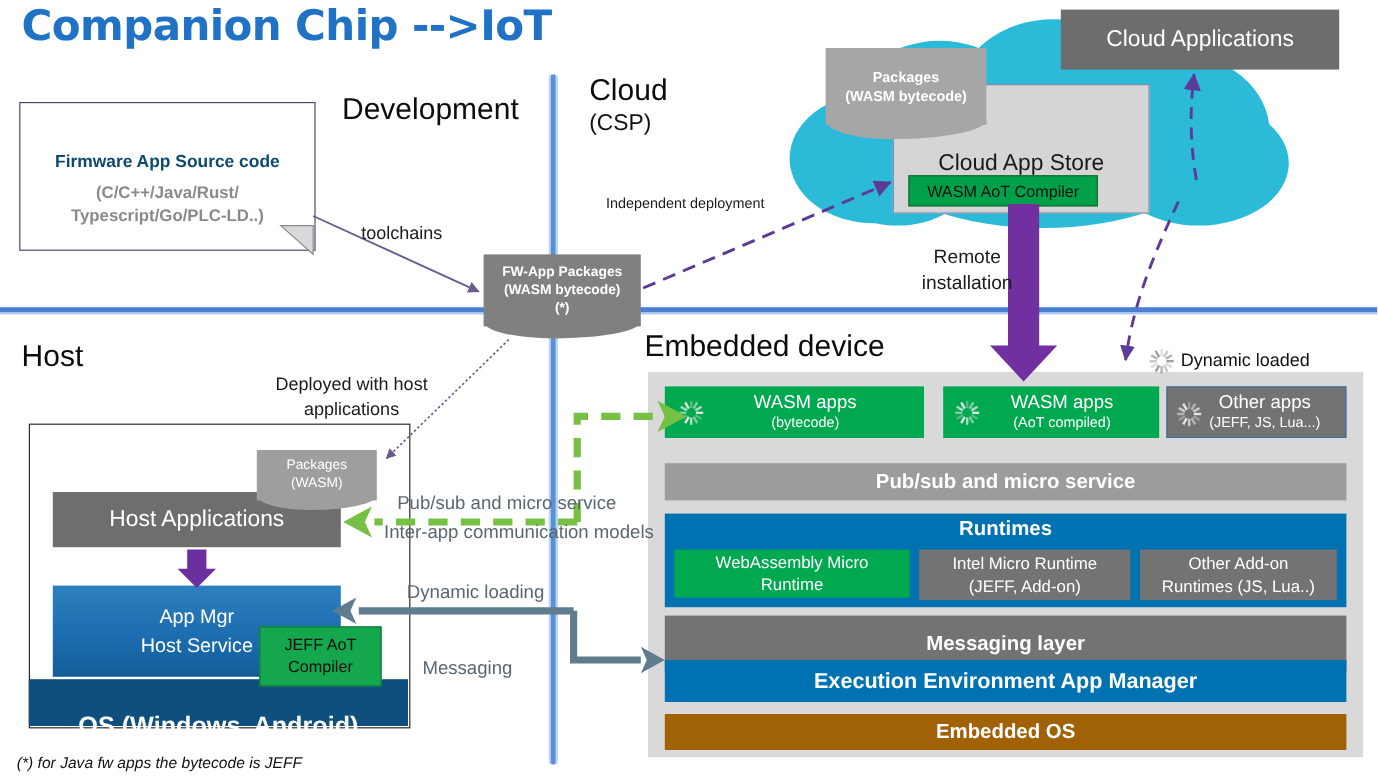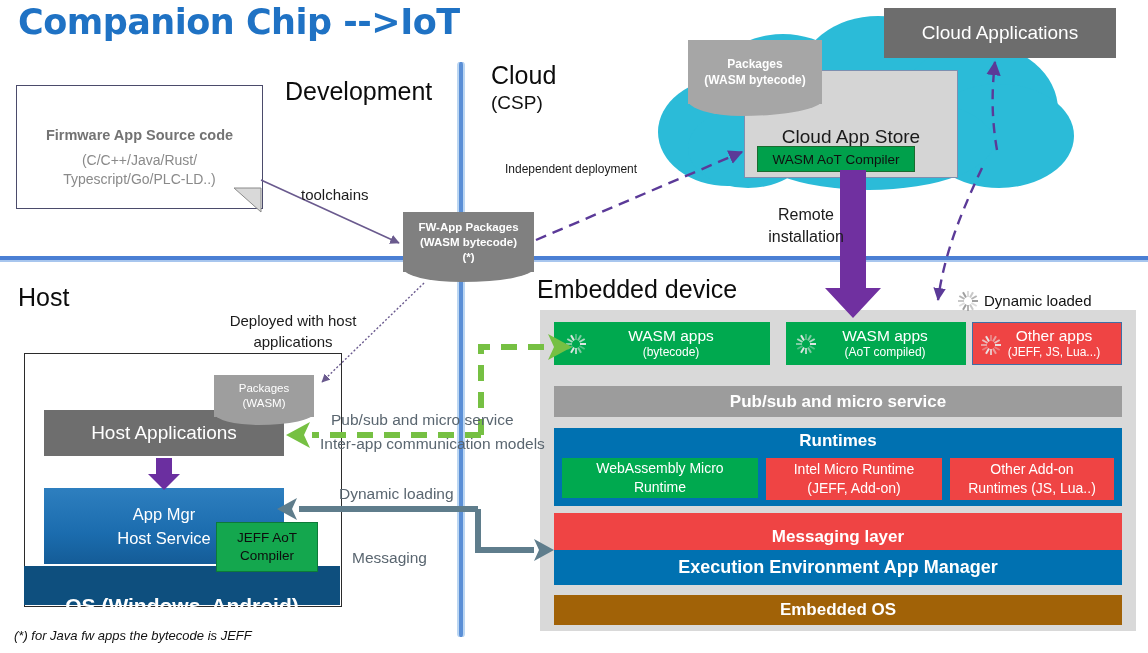--- a/index.html
+++ b/index.html
@@ -16,22 +16,22 @@
   .sec-head{font-size:25px;color:#0c0c0c;font-weight:normal;}
   .sec-sub{font-size:19px;color:#111;}
 
   
   .hline{left:0;top:256px;width:1148px;height:4px;background:#4B7FD4;}
   .hline2{left:0;top:260px;width:1148px;height:2px;background:#A8C6EE;}
   .vline{left:457px;top:62px;width:4px;height:575px;background:#5B8FD6;border-left:2px solid #BBD6F2;border-right:2px solid #BBD6F2;border-radius:3px;}
 
   
   #srcbox{left:16px;top:85px;width:245px;height:122px;border:1px solid #4B4B6B;background:#fff;}
-  #srcbox .t1{font-size:14.5px;font-weight:bold;color:#737373;margin-top:22px;text-align:right;}
-  #srcbox .t2{font-size:14px;color:#8A8A8A;line-height:19px;margin-top:8px;}
+  #srcbox .t1{font-size:14.5px;font-weight:bold;color:#0c4a6e;margin-top:22px;text-align:right;}
+  #srcbox .t2{font-size:14px;color:#8A8A8A;line-height:19px;margin-top:8px;font-weight:bold;}
 
   
   #cloudwrap{left:648px;top:8px;width:430px;height:190px;}
   .cloudpart{position:absolute;background:#2BBBD8;border-radius:50%;}
 
   #cloudapps{left:884px;top:8px;width:232px;height:50px;background:#6D6D6D;}
   #cloudapps span{color:#fff;font-size:19px;}
 
   #appstore{left:744px;top:70px;width:212px;height:106px;background:#D5D5D5;border:1px solid #7D8FB0;}
   #appstore .hd{font-size:19px;color:#1a1a1a;margin-top:26px;}
@@ -62,21 +62,21 @@
   #pkghost{left:214px;top:375px;width:100px;height:42px;background:#9E9E9E;}
   #pkghost .tx{color:#fff;font-size:11.5px;line-height:15px;}
   #pkghost-tail{left:214px;top:413px;width:100px;height:12px;background:#9E9E9E;border-radius:0 0 55% 45%/0 0 100% 100%;}
 
   
   #embox{left:540px;top:310px;width:596px;height:321px;background:#D9D9D9;}
   .em-green{background:#00A94F;}
   .em-gray{background:#9C9C9C;}
   .em-dgray{background:#a16207;}
   .em-blue{background:#0071B1;}
-  .em-mgray{background:#ef4444;}
+  .em-mgray{background:#737373;}
 
   .appcell{height:43px;display:flex;align-items:center;justify-content:center;position:absolute;}
   .appcell .txt{line-height:17px;text-align:center;margin-left:18px;}
   .appcell .t-main{font-size:15.5px;color:#fff;}
   .appcell .t-sub{font-size:12px;color:#fff;}
 
   .barlbl{font-size:17px;font-weight:bold;color:#fff;}
 
   
   .spin{position:absolute;width:20px;height:20px;}

